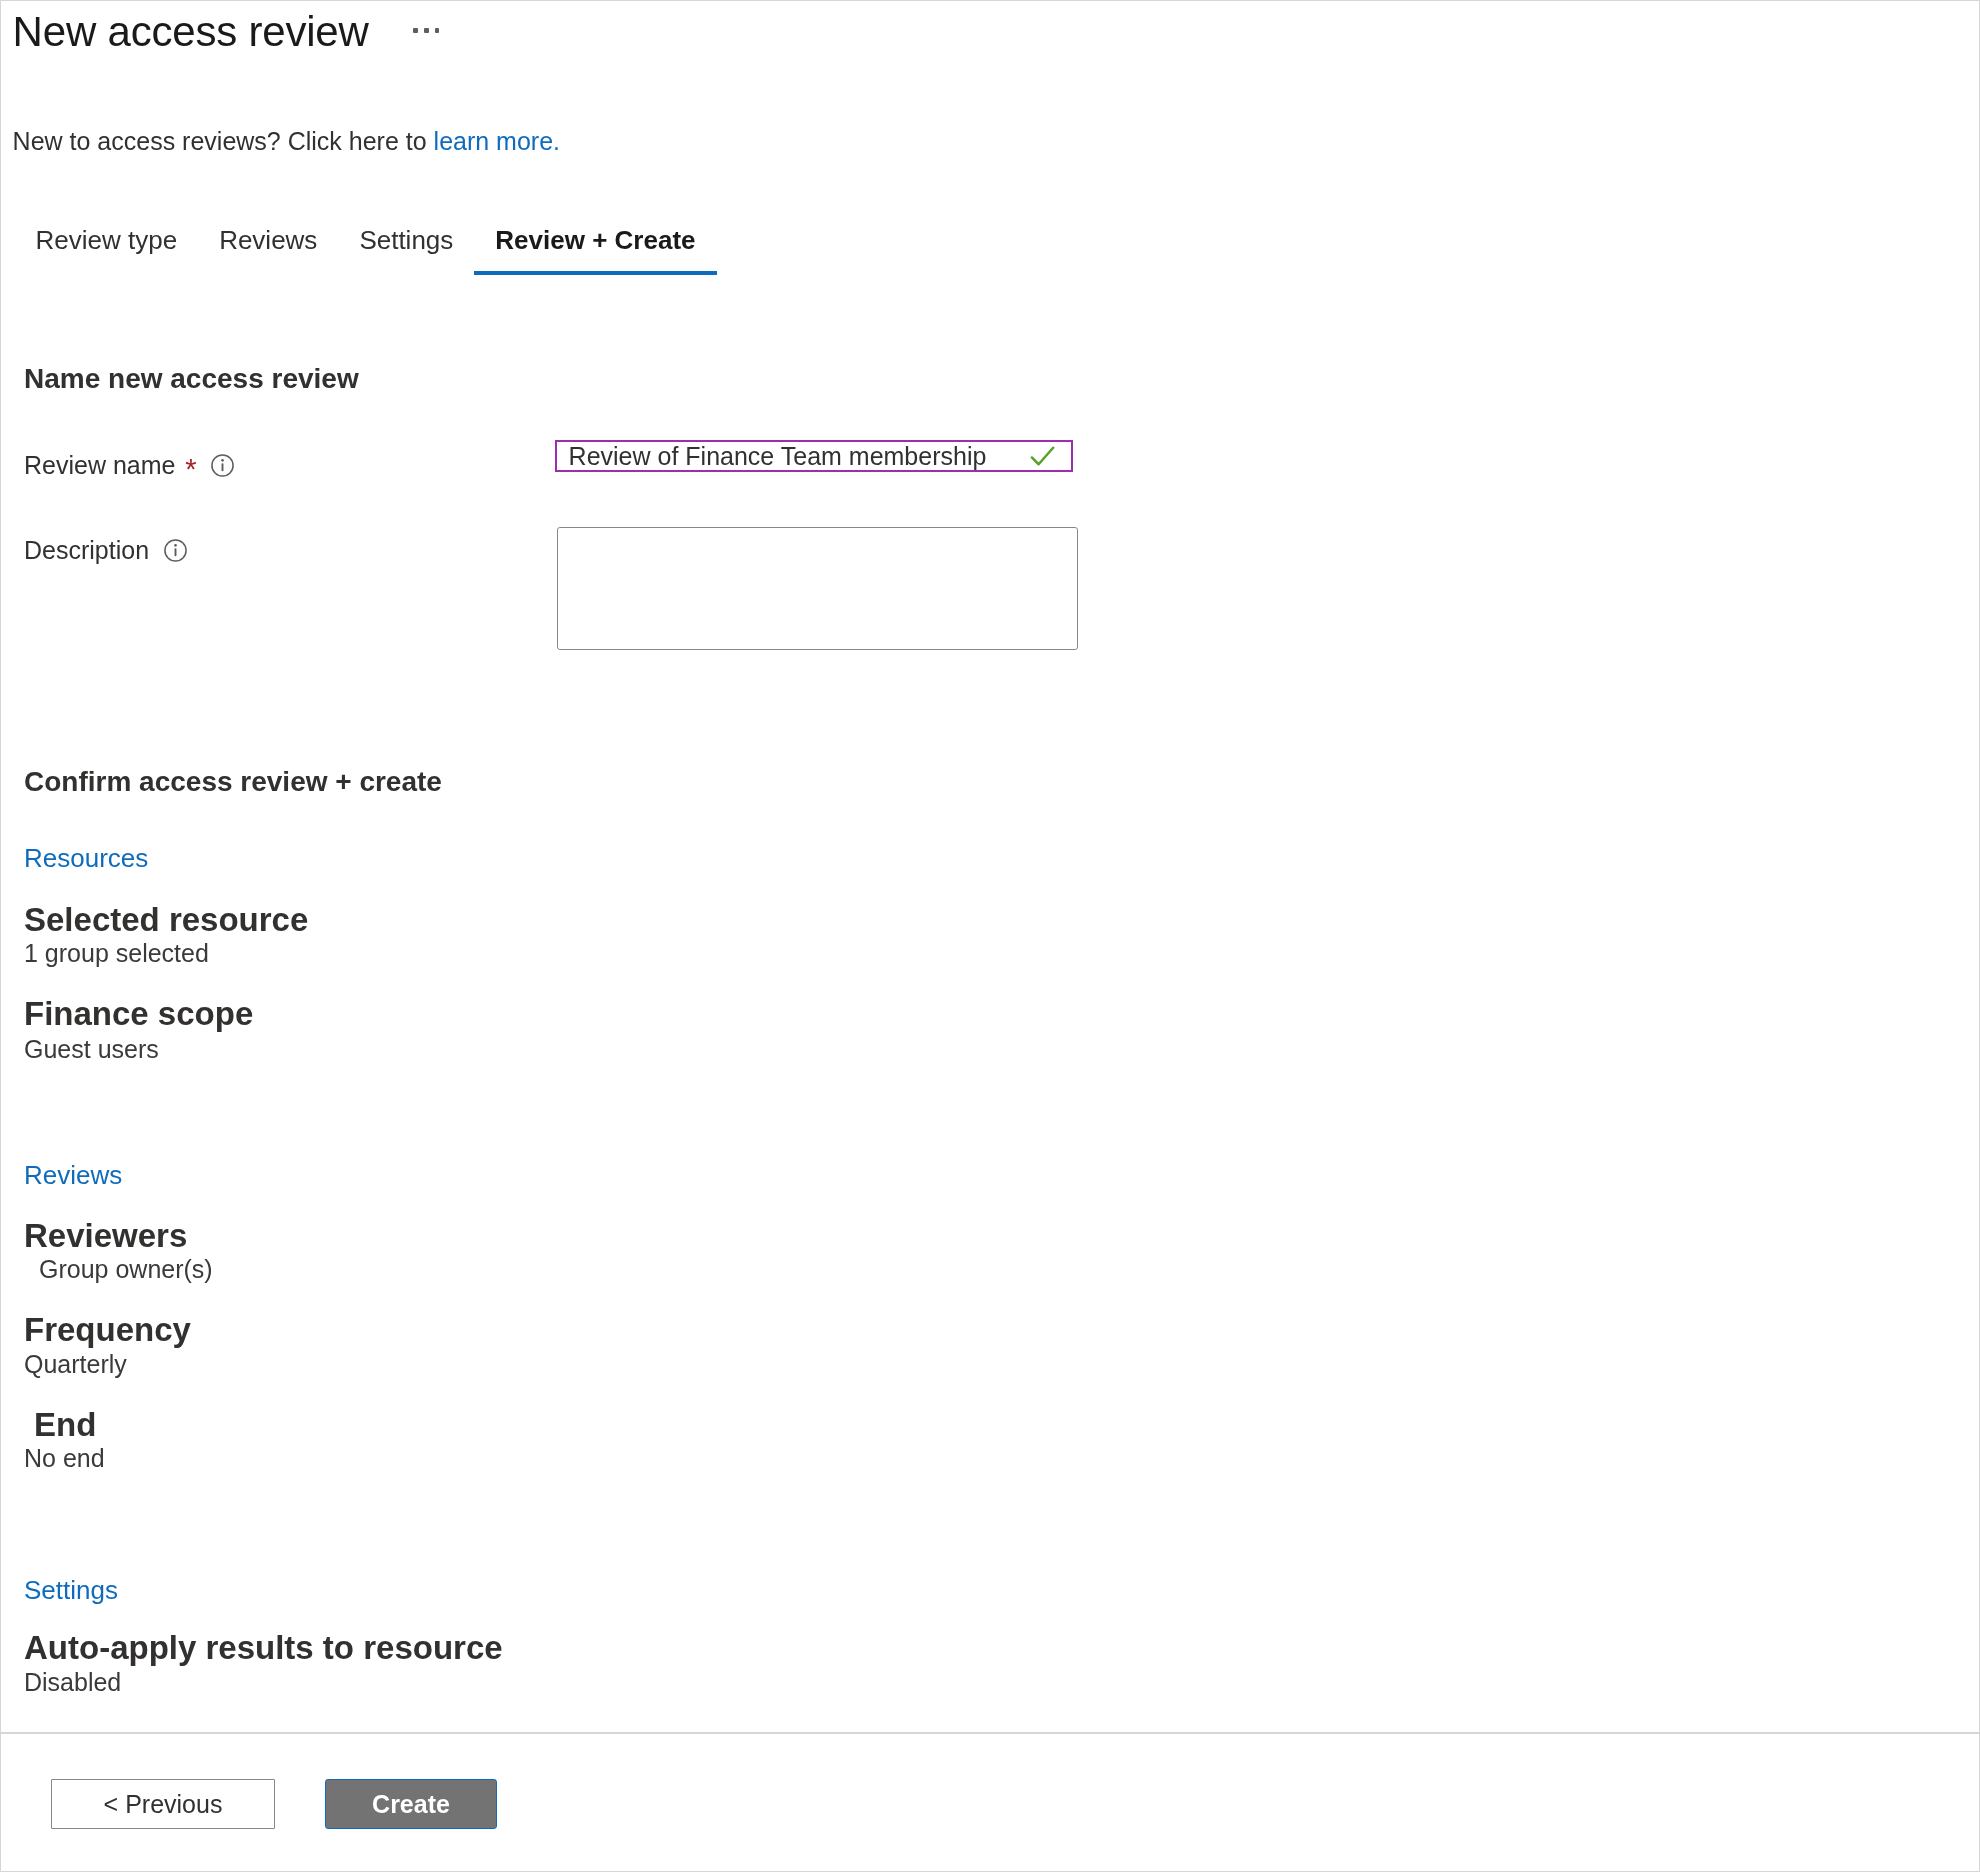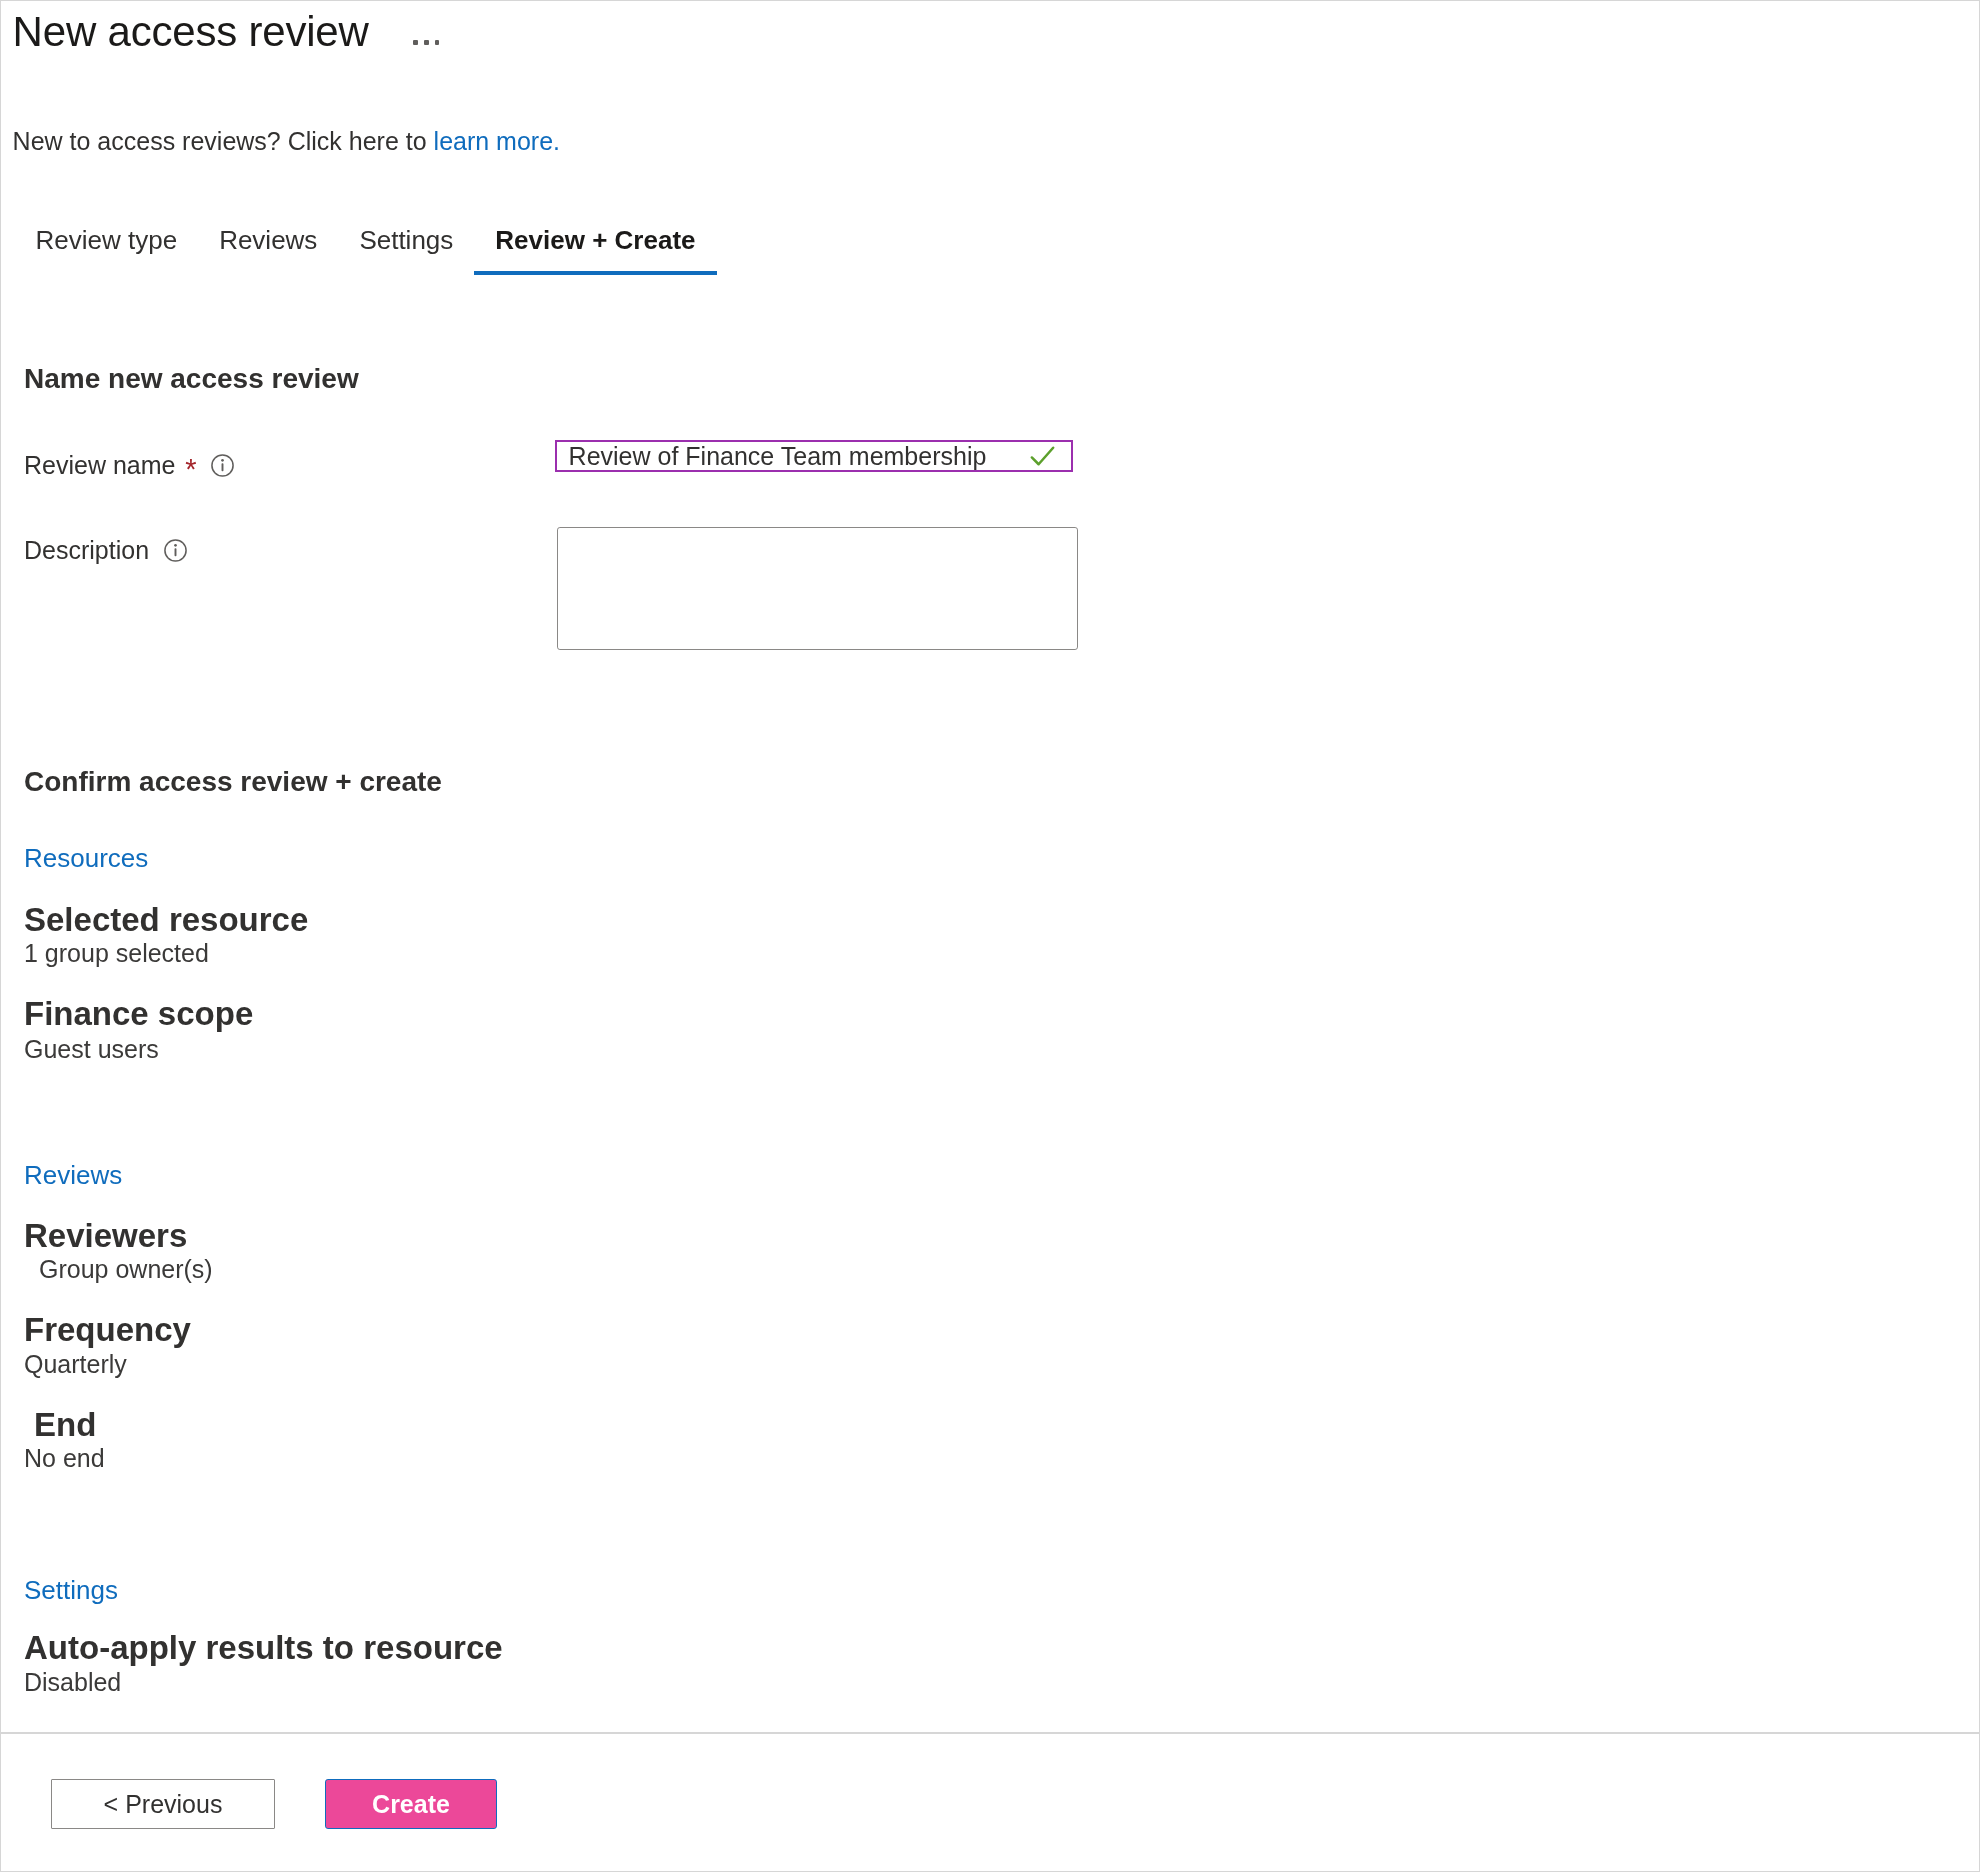--- a/index.html
+++ b/index.html
@@ -20,21 +20,21 @@
     box-sizing: border-box;
     overflow: hidden;
   }
 
   
   .header-row {
     position: absolute;
     left: 11.6px;
     top: 7.7px;
     display: flex;
-    align-items: flex-end;
+    align-items: flex-start;
     gap: 39px;
   }
   .page-title {
     font-size: 42px;
     font-weight: 400;
     color: #1b1a19;
     letter-spacing: -0.2px;
     line-height: 1.1;
     white-space: nowrap;
   }
@@ -256,21 +256,21 @@
   }
   .btn-secondary {
     background: #ffffff;
     border: 1.9px solid #8a8886;
     border-radius: 1px;
     color: #323130;
     width: 224px;
     height: 50px;
   }
   .btn-primary {
-    background: #ec4899;
+    background: #737373;
     border: 1.9px solid #0f6cbd;
     border-radius: 2.9px;
     color: #ffffff;
     font-weight: bold;
     width: 172px;
     height: 50px;
   }
 </style>
 </head>
 <body>

